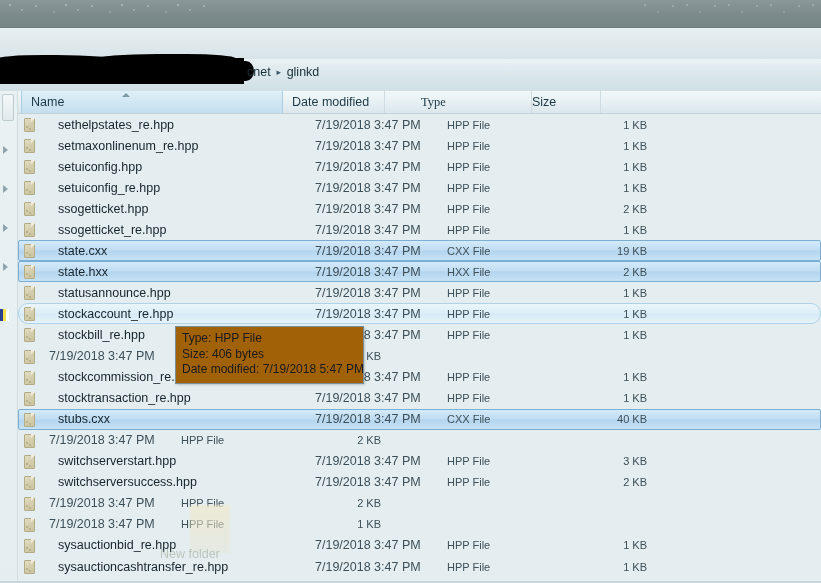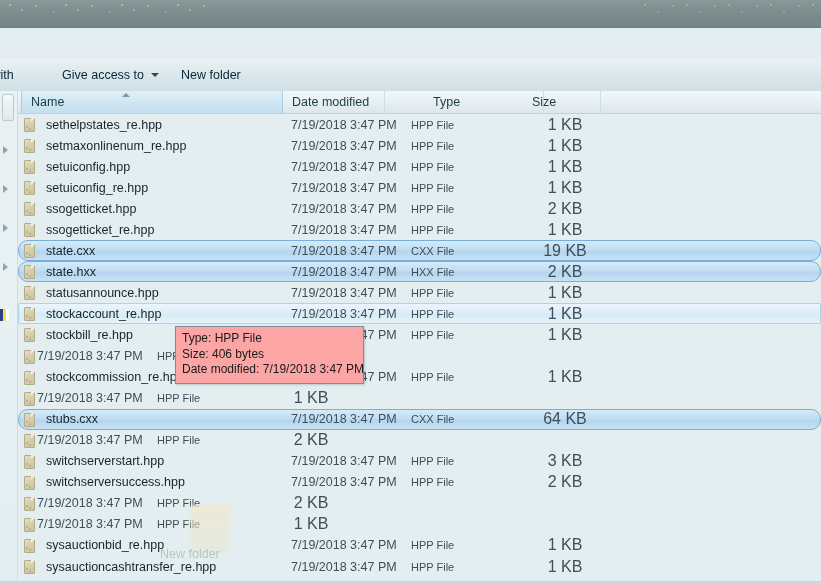--- a/index.html
+++ b/index.html
@@ -125,41 +125,42 @@
     background:linear-gradient(180deg,#dff0f8 0%,#cfe6f2 55%,#c5dfee 100%);
     border-left:1px solid #a9cde2;border-right:1px solid #a9cde2;
   }
   .sort-arrow{
     position:absolute;left:122px;top:93px;width:0;height:0;
     border-left:4px solid transparent;border-right:4px solid transparent;
     border-bottom:4px solid #7d99a6;
   }
   .h-name{left:21px;width:262px;}
   .h-date{left:283px;width:102px;}
-  .h-type{left:424px;width:120px;}
+  .h-type{left:412px;width:120px;font-family:Liberation Serif, serif;}
   .h-size{left:523px;width:78px;}
   .h-rest{left:601px;width:220px;border-right:none;}
 
   
   .lv-body{
     position:absolute;left:18px;top:114px;width:803px;height:469px;
     background:#e4eef0;overflow:hidden;
   }
   .row{
     position:relative;height:21.05px;width:803px;
     display:flex;align-items:center;box-sizing:border-box;
     border:1px solid transparent;
+    gap:12px;
   }
   .row.selected{
     background:linear-gradient(180deg,#d4eaf9 0%,#c0ddf2 48%,#b4d5ee 52%,#c6e2f5 100%);
-    border:1px solid #7aaed5;border-radius:10px;
+    border:1px solid #7aaed5;border-radius:2px;
   }
   .row.hovered{
     background:linear-gradient(180deg,#eaf5fb 0%,#ddeef8 48%,#d6eaf6 52%,#e6f3fa 100%);
-    border:1px solid #aed2e8;border-radius:2px;
+    border:1px solid #aed2e8;border-radius:10px;
   }
   .c-icon{
     width:14px;min-width:14px;margin-left:4px;height:15px;position:relative;
   }
   .ficon{
     position:absolute;left:1px;top:1px;width:11px;height:14px;
     background:linear-gradient(150deg,#e3ddc4 0%,#d6cfae 45%,#cbc49f 100%);
     border:1px solid #b3ab85;box-sizing:border-box;
     border-radius:1px;
   }
@@ -179,28 +180,28 @@
   }
   .c-date{
     width:120px;box-sizing:border-box;
     font-size:12.5px;color:#3d4f58;white-space:nowrap;
   }
   .c-type{
     width:120px;box-sizing:border-box;
     font-size:11px;color:#3d4f58;white-space:nowrap;
   }
   .c-size{
-    width:78px;box-sizing:border-box;padding-right:10px;text-align:center;
-    font-size:16px;color:#3d4f58;white-space:nowrap;
+    width:78px;box-sizing:border-box;padding-right:10px;text-align:right;
+    font-size:11px;color:#3d4f58;white-space:nowrap;
   }
 
   
   .tooltip{
     position:absolute;left:175px;top:326px;width:189px;
-    background:#fca5a5;border:1px solid #7c8e96;
+    background:#a16207;border:1px solid #7c8e96;
     padding:4px 6px 5px 6px;box-sizing:border-box;
     font-size:12px;color:#1a1a1a;line-height:15.5px;z-index:20;
     box-shadow:1px 1px 2px rgba(0,0,0,.18);
   }
   .tt-line{white-space:nowrap;}
 
   
   .ghost{
     position:absolute;left:150px;top:505px;width:120px;height:60px;z-index:3;
     pointer-events:none;
@@ -222,20 +223,30 @@
 <body>
 
 <div class="screen">
 
   <div class="top-band">
     <div class="speck"></div>
     <div class="speck-r"></div>
   </div>
   <div class="band-edge"></div>
 
+  <div class="addr-bar">
+    <div class="addr-field"></div>
+    <div class="redact"></div>
+    <div class="redact-tail"></div>
+    <div class="crumbs">
+      <span class="crumb">cnet</span>
+      <span class="crumb-sep">▸</span>
+      <span class="crumb">glinkd</span>
+    </div>
+  </div>
 
   <div class="cmd-bar"></div>
   <div class="cmd-item cmd-open">
     <span>en with</span>
   </div>
   <div class="cmd-item cmd-give">
     <span>Give access to</span>
     <span class="caret-dn"></span>
   </div>
   <div class="cmd-item cmd-new">
@@ -400,34 +411,35 @@
         <div class="c-date">7/19/2018 3:47 PM</div>
         <div class="c-type">HPP File</div>
         <div class="c-size">1 KB</div>
       </div>
       <div class="row">
         <div class="c-icon">
           <div class="ficon">
             <div class="dots"></div>
           </div>
         </div>
+        <div class="c-name">stocktransaction_re.hpp</div>
         <div class="c-date">7/19/2018 3:47 PM</div>
         <div class="c-type">HPP File</div>
         <div class="c-size">1 KB</div>
       </div>
       <div class="row selected">
         <div class="c-icon">
           <div class="ficon">
             <div class="dots"></div>
           </div>
         </div>
         <div class="c-name">stubs.cxx</div>
         <div class="c-date">7/19/2018 3:47 PM</div>
         <div class="c-type">CXX File</div>
-        <div class="c-size">64 KB</div>
+        <div class="c-size">40 KB</div>
       </div>
       <div class="row">
         <div class="c-icon">
           <div class="ficon">
             <div class="dots"></div>
           </div>
         </div>
         <div class="c-date">7/19/2018 3:47 PM</div>
         <div class="c-type">HPP File</div>
         <div class="c-size">2 KB</div>
@@ -494,21 +506,21 @@
         <div class="c-name">sysauctioncashtransfer_re.hpp</div>
         <div class="c-date">7/19/2018 3:47 PM</div>
         <div class="c-type">HPP File</div>
         <div class="c-size">1 KB</div>
       </div>
     </div>
 
   <div class="tooltip">
     <div class="tt-line">Type: HPP File</div>
     <div class="tt-line">Size: 406 bytes</div>
-    <div class="tt-line">Date modified: 7/19/2018 3:47 PM</div>
+    <div class="tt-line">Date modified: 7/19/2018 5:47 PM</div>
   </div>
 
   <div class="ghost">
     <div class="ghost-blob"></div>
     <div class="ghost-text">New folder</div>
   </div>
 
   <div class="bottom-edge"></div>
 </div>
 

